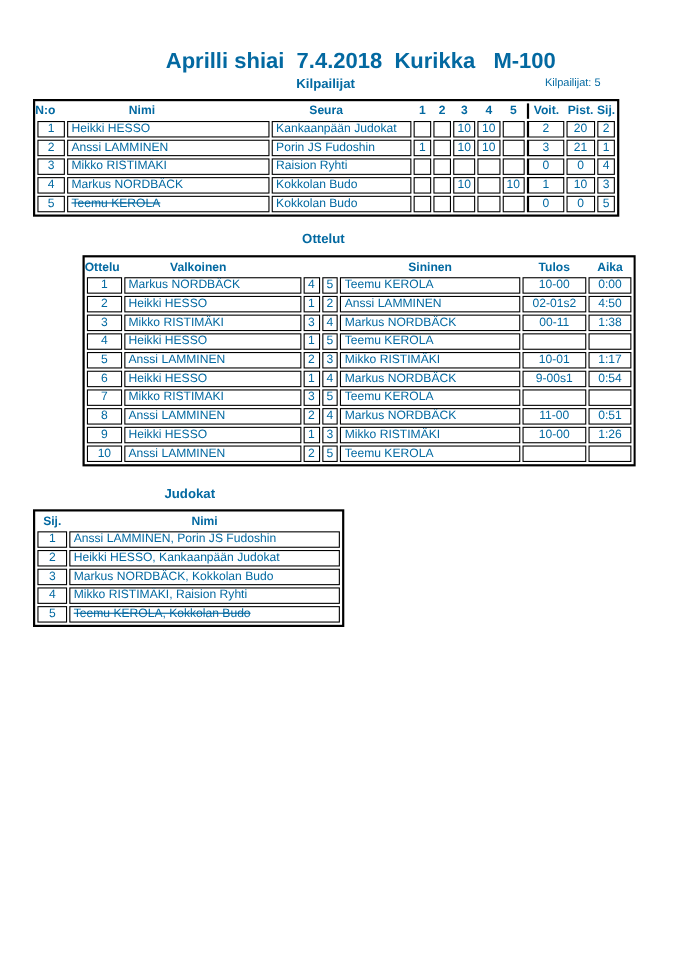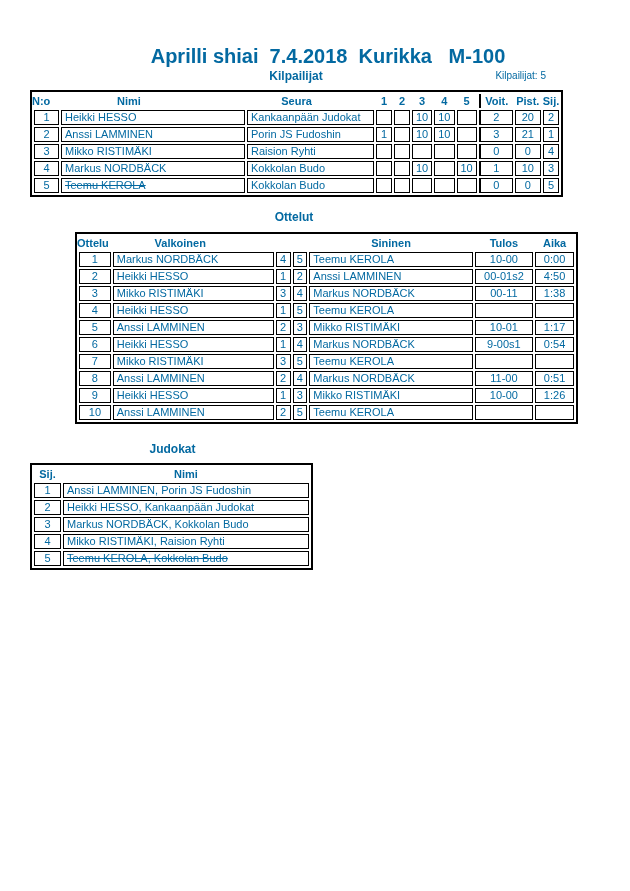--- a/index.html
+++ b/index.html
@@ -166,21 +166,21 @@
       <td>Teemu KEROLA</td>
       <td class="ctr">10-00</td>
       <td class="ctr">0:00</td>
     </tr>
     <tr>
       <td class="ctr">2</td>
       <td>Heikki HESSO</td>
       <td class="ctr">1</td>
       <td class="ctr">2</td>
       <td>Anssi LAMMINEN</td>
-      <td class="ctr">00-01s2</td>
+      <td class="ctr">02-01s2</td>
       <td class="ctr">4:50</td>
     </tr>
     <tr>
       <td class="ctr">3</td>
       <td>Mikko RISTIMÄKI</td>
       <td class="ctr">3</td>
       <td class="ctr">4</td>
       <td>Markus NORDBÄCK</td>
       <td class="ctr">00-11</td>
       <td class="ctr">1:38</td>

